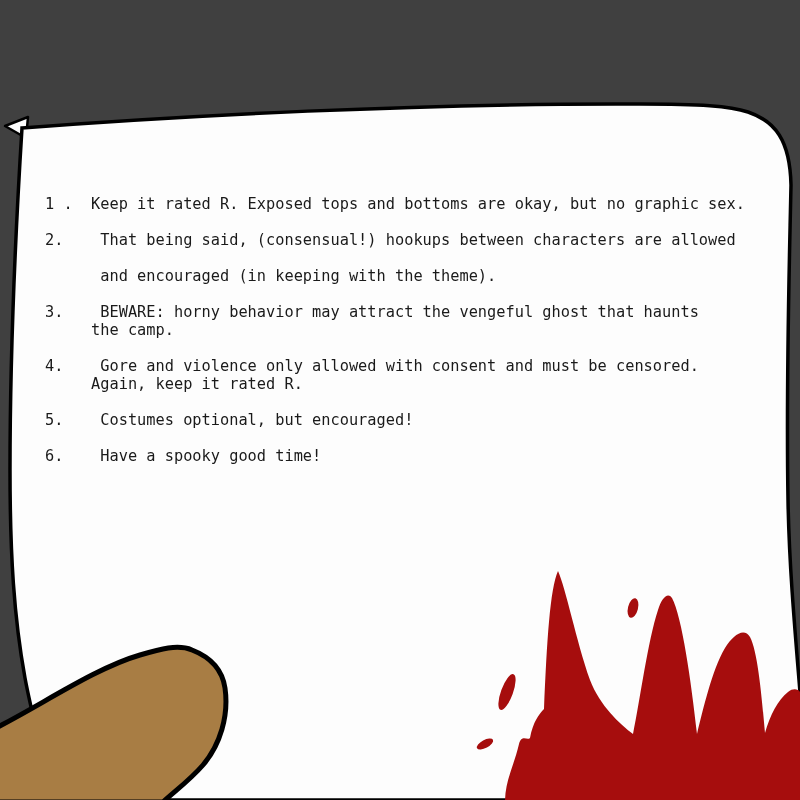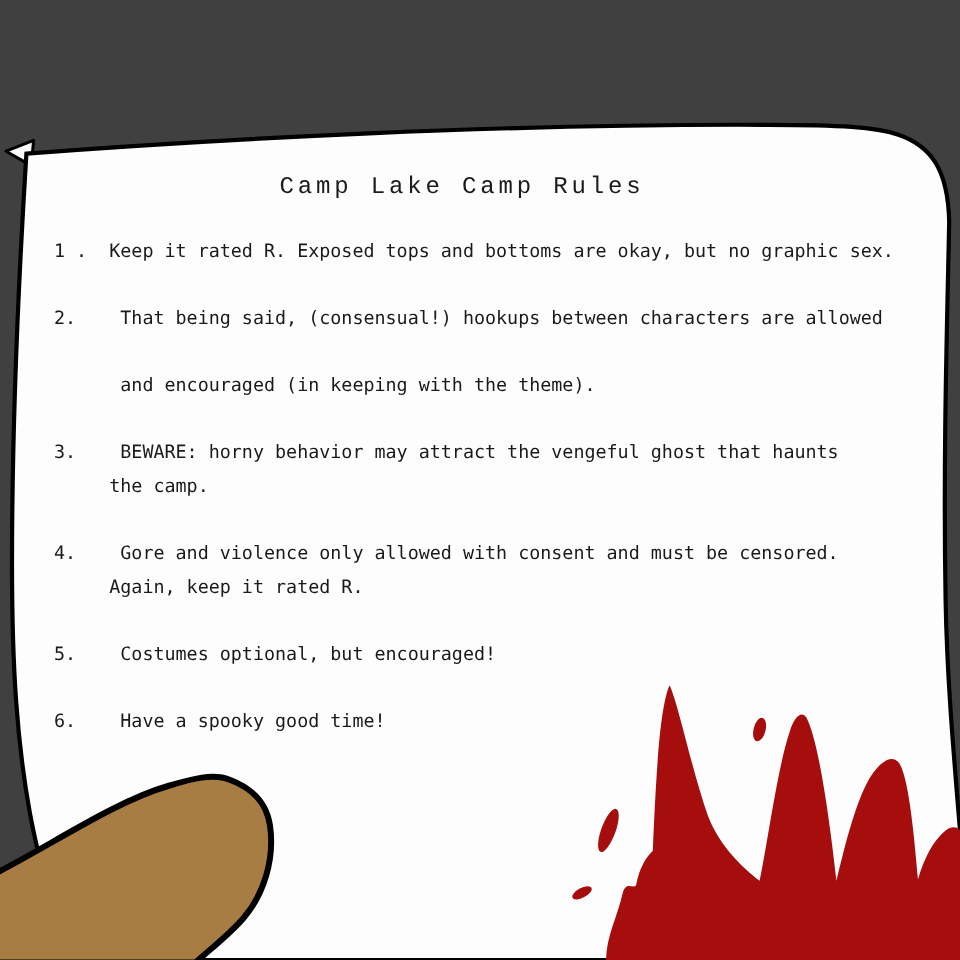--- a/index.html
+++ b/index.html
@@ -16,21 +16,21 @@
   .thumb-shape{fill:var(--thumb,#a87d44);stroke:var(--outline,#000);stroke-width:5;}
   .blood-shape{fill:var(--blood,#a60d0d);stroke:none;}
   .text-layer{position:absolute;inset:0;color:var(--ink,#1a1a1a);}
   .doc-title{
     position:absolute;left:233px;top:145px;
     font-size:20px;letter-spacing:3.2px;white-space:pre;
     color:var(--ink,#1a1a1a);
   }
   .rules-text{
     position:absolute;left:45px;top:195px;
-    font-size:15.3px;line-height:28px;white-space:pre;
+    font-size:15.3px;line-height:18px;white-space:pre;
     color:var(--ink,#1a1a1a);margin:0;
   }
 </style>
 </head>
 <body style="--bg: #404040; --paper: #fdfdfd; --outline: #000000; --ink: #1a1a1a; --thumb: #a87d44; --blood: #a60d0d;">
 
 <div class="stage">
 
   <svg width="800" height="800" viewBox="0 0 800 800">
 
@@ -76,21 +76,20 @@
              C 770 715, 778 700, 788 692
              C 793 688, 798 689, 800 692
              L 800 802
              Z"></path>
     <ellipse class="blood-shape" cx="633" cy="608" rx="5" ry="10" transform="rotate(14 633 608)"></ellipse>
     <ellipse class="blood-shape" cx="507" cy="692" rx="6" ry="19" transform="rotate(20 507 692)"></ellipse>
     <ellipse class="blood-shape" cx="485" cy="744" rx="9" ry="4" transform="rotate(-28 485 744)"></ellipse>
   </svg>
 
   <div class="text-layer">
-    <div class="doc-title">Camp Lake Camp Rules</div>
     <pre class="rules-text">1 .  Keep it rated R. Exposed tops and bottoms are okay, but no graphic sex.
 
 2.    That being said, (consensual!) hookups between characters are allowed
 
       and encouraged (in keeping with the theme).
 
 3.    BEWARE: horny behavior may attract the vengeful ghost that haunts
      the camp.
 
 4.    Gore and violence only allowed with consent and must be censored.

